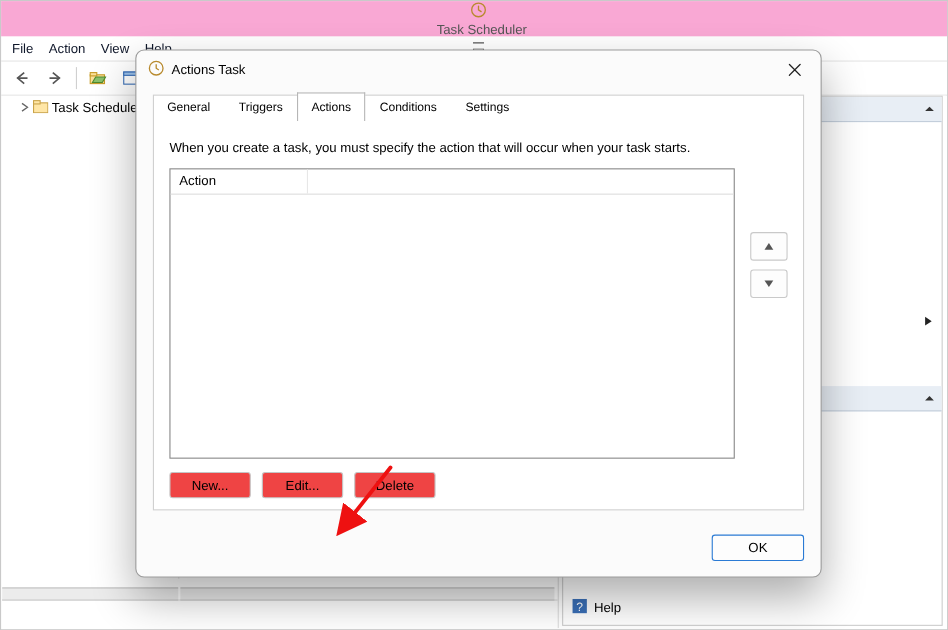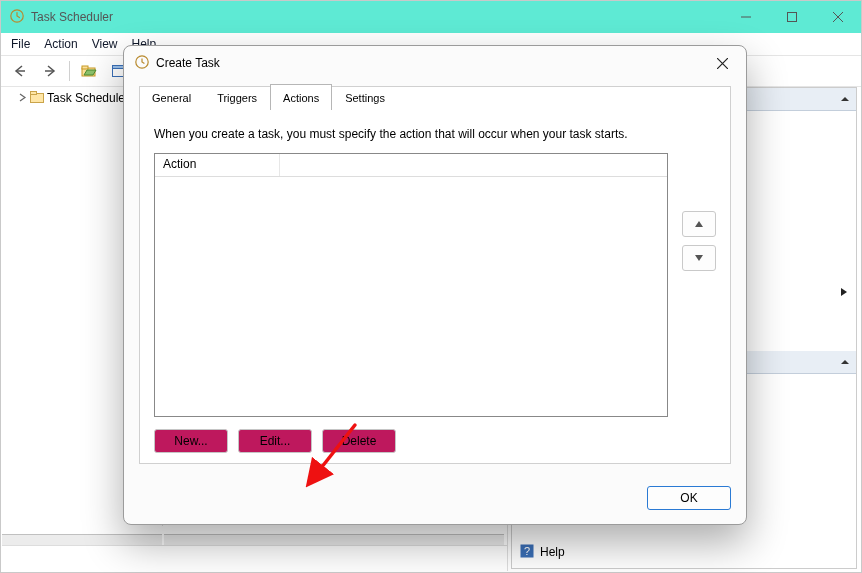--- a/index.html
+++ b/index.html
@@ -23,21 +23,22 @@
     height: 573px;
     border: 1px solid #c9c9c9;
     box-sizing: border-box;
     background: #fff;
   }
   .titlebar {
     height: 32px;
     display: flex;
     align-items: center;
     padding-left: 8px;
-    background: #5eead4;
+    background: #f9a8d4;
+    flex-direction: column;
   }
   .titlebar svg { flex: 0 0 auto; }
   .titlebar .title-text {
     margin-left: 6px;
     color: #555;
   }
   .titlebar .spacer { flex: 1; }
   .win-btn {
     width: 46px;
     height: 32px;
@@ -302,21 +303,21 @@
     left: 14px;
     bottom: 10px;
     display: flex;
     gap: 10px;
   }
   .btn {
     width: 74px;
     height: 24px;
     border: 1px solid #c5c5c5;
     border-radius: 3px;
-    background: #be185d;
+    background: #ef4444;
     font-family: inherit;
     font-size: 12px;
     display: inline-flex;
     align-items: center;
     justify-content: center;
   }
 
   .dialog-footer {
     position: absolute;
     right: 15px;
@@ -484,34 +485,35 @@
 </div>
 
 <div class="dialog">
   <div class="dialog-titlebar">
     <span>
       <svg width="16" height="16" viewBox="0 0 16 16">
           <circle cx="8" cy="8" r="6.2" fill="none" stroke="#b88a2e" stroke-width="1.2"></circle>
           <path d="M8 4.5 V8 L10.4 9.6" stroke="#b88a2e" stroke-width="1.2" fill="none"></path>
         </svg>
     </span>
-    <span class="dlg-title">Create Task</span>
+    <span class="dlg-title">Actions Task</span>
     <span class="spacer"></span>
     <div class="dlg-close">
       <svg width="11" height="11">
           <path d="M0 0 L11 11 M11 0 L0 11" stroke="#222" stroke-width="1.2"></path>
         </svg>
     </div>
   </div>
 
   <div class="dialog-body">
     <div class="tabstrip">
       <div class="tab">General</div>
       <div class="tab">Triggers</div>
       <div class="tab active">Actions</div>
+      <div class="tab">Conditions</div>
       <div class="tab">Settings</div>
     </div>
 
     <div class="tabpage">
       <div class="tabpage-desc">When you create a task, you must specify the action that will occur when your task starts.</div>
 
       <div class="actions-table-wrapper">
         <div class="actions-table">
           <div class="actions-table-header">
             <div class="th col-action">Action</div>

